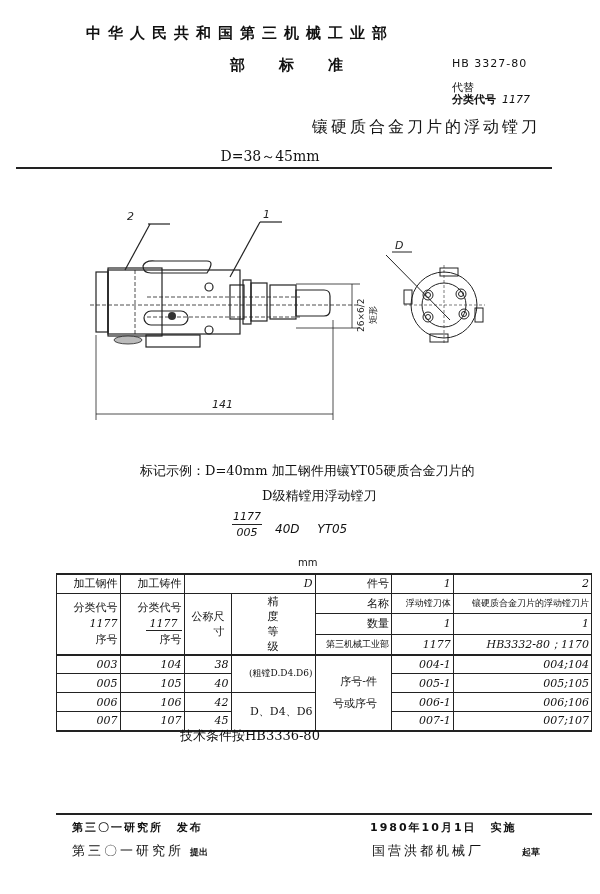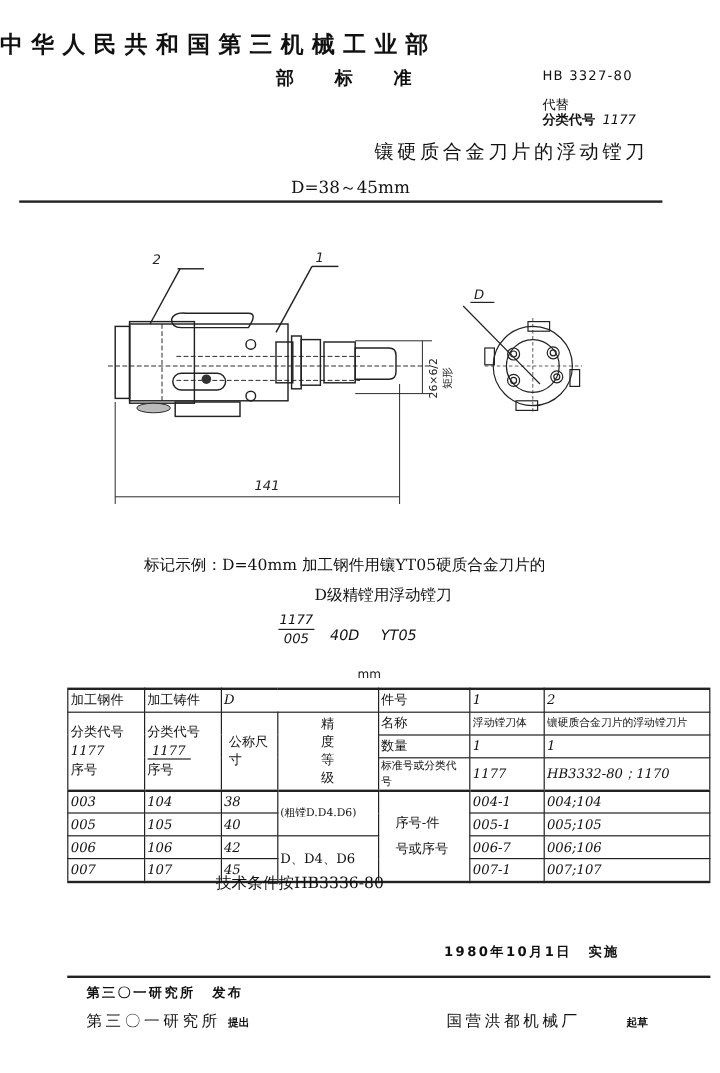--- a/index.html
+++ b/index.html
@@ -1,52 +1,52 @@
 <!DOCTYPE html>
 <html><head>
 <meta charset="utf-8">
 <style>
   * { box-sizing: border-box; margin: 0; padding: 0; }
   html, body { width: 600px; height: 894px; background: #ffffff; overflow: hidden; }
   body { position: relative; font-family: "DejaVu Sans", sans-serif; color: #111; }
   .abs { position: absolute; }
-  .ministry { left: 0; width: 480px; top: 24px; font-size: 19px; font-weight: bold; letter-spacing: 7px; }
+  .ministry { left: 0; width: 480px; top: 24px; text-align: center; font-size: 15px; font-weight: bold; letter-spacing: 7px; }
   .std-type { left: 230px; top: 56px; font-size: 15px; font-weight: bold; letter-spacing: 34px; }
   .hb-code { left: 452px; top: 57px; font-size: 11px; letter-spacing: 1px; }
   .replace { left: 452px; top: 80px; font-size: 11px; }
   .class-code { left: 452px; top: 92px; font-size: 11px; font-weight: bold; }
   .class-code span.num { font-weight: normal; font-style: italic; margin-left: 6px; }
   .doc-title { left: 0; width: 540px; top: 117px; text-align: right; font-size: 16px; letter-spacing: 3px; font-family: "DejaVu Serif", serif; }
-  .doc-sub { left: 0; width: 540px; top: 148px; text-align: center; font-size: 14px; font-family: "DejaVu Serif", serif; margin-left: 22px; }
+  .doc-sub { left: 0; width: 540px; top: 148px; text-align: center; font-size: 14px; font-family: "DejaVu Serif", serif; }
   .hr-top { left: 16px; top: 167px; width: 536px; height: 2px; background: #222; }
 
   .drawing { left: 80px; top: 195px; width: 440px; height: 240px; }
 
-  .note1 { left: 120px; top: 462px; font-size: 13px; font-family: "DejaVu Serif", serif; }
+  .note1 { left: 140px; top: 462px; font-size: 13px; font-family: "DejaVu Serif", serif; }
   .note2 { left: 262px; top: 487px; font-size: 13px; font-family: "DejaVu Serif", serif; }
   .frac { left: 232px; top: 510px; width: 30px; text-align: center; font-size: 11px; font-style: italic; }
   .frac .top { display:block; border-bottom: 1px solid #222; padding-bottom: 1px; }
   .frac .bot { display:block; padding-top: 1px; }
   .marking { left: 275px; top: 522px; font-size: 12px; font-style: italic; word-spacing: 14px; }
   .unit { left: 298px; top: 557px; font-size: 10px; }
 
   table.spec { position: absolute; left: 56px; top: 573px; width: 536px; border-collapse: collapse; font-size: 11px; font-family: "DejaVu Serif", serif; }
-  table.spec td { border: 1px solid #222; text-align: left; vertical-align: middle; padding: 0 2px; height: 19px; }
+  table.spec td { border: 1px solid #222; text-align: right; vertical-align: middle; padding: 0 2px; height: 19px; }
   table.spec { border-top: 2px solid #222; border-bottom: 2px solid #222; }
   table.spec tr.sep td { border-top: 2px solid #222; }
   table.spec .it { font-style: italic; }
   table.spec .small { font-size: 9px; }
   .ul { border-bottom: 1px solid #222; padding: 0 4px; }
 
   .tech { left: 180px; top: 727px; font-size: 13px; font-family: "DejaVu Serif", serif; }
   .hr-bot { left: 56px; top: 813px; width: 536px; height: 2px; background: #222; }
   .pub1 { left: 72px; top: 820px; font-size: 11px; font-weight: bold; letter-spacing: 2px; }
   .pub2 { left: 72px; top: 842px; font-size: 13px; font-family: "DejaVu Serif", serif; letter-spacing: 3px; }
   .pub2 .sm { font-size: 9px; font-weight: bold; letter-spacing: 0; margin-left: 6px; font-family: "DejaVu Sans", sans-serif; }
-  .eff1 { left: 370px; top: 786px; font-size: 11px; font-weight: bold; letter-spacing: 2px; }
+  .eff1 { left: 370px; top: 820px; font-size: 11px; font-weight: bold; letter-spacing: 2px; }
   .eff2 { left: 372px; top: 842px; font-size: 13px; font-family: "DejaVu Serif", serif; letter-spacing: 3px; }
   .eff2 .sm { font-size: 9px; font-weight: bold; letter-spacing: 0; margin-left: 2px; font-family: "DejaVu Sans", sans-serif; padding-left: 36px; }
   svg text { font-family: "DejaVu Sans", sans-serif; }
 </style>
 </head>
 <body>
 
 <div class="abs ministry">中华人民共和国第三机械工业部</div>
 <div class="abs std-type">部标准</div>
 <div class="abs hb-code">HB 3327-80</div>
@@ -172,21 +172,21 @@
     <td>名称</td>
     <td class="small">浮动镗刀体</td>
     <td class="small">镶硬质合金刀片的浮动镗刀片</td>
   </tr>
   <tr>
     <td>数量</td>
     <td class="it">1</td>
     <td class="it">1</td>
   </tr>
   <tr>
-    <td class="small">标准号或分类代号</td>
+    <td class="small">第三机械工业部</td>
     <td class="it">1177</td>
     <td class="it">HB3332-80；1170</td>
   </tr>
   <tr class="sep">
     <td class="it">003</td>
     <td class="it">104</td>
     <td class="it">38</td>
     <td rowspan="2" class="small">(粗镗D.D4.D6)</td>
     <td rowspan="4" style="padding:0 14px;line-height:22px">序号-件号或序号</td>
     <td class="it">004-1</td>
@@ -197,21 +197,21 @@
     <td class="it">105</td>
     <td class="it">40</td>
     <td class="it">005-1</td>
     <td class="it">005;105</td>
   </tr>
   <tr>
     <td class="it">006</td>
     <td class="it">106</td>
     <td class="it">42</td>
     <td rowspan="2">D、D4、D6</td>
-    <td class="it">006-7</td>
+    <td class="it">006-1</td>
     <td class="it">006;106</td>
   </tr>
   <tr>
     <td class="it">007</td>
     <td class="it">107</td>
     <td class="it">45</td>
     <td class="it">007-1</td>
     <td class="it">007;107</td>
   </tr>
 </tbody>

